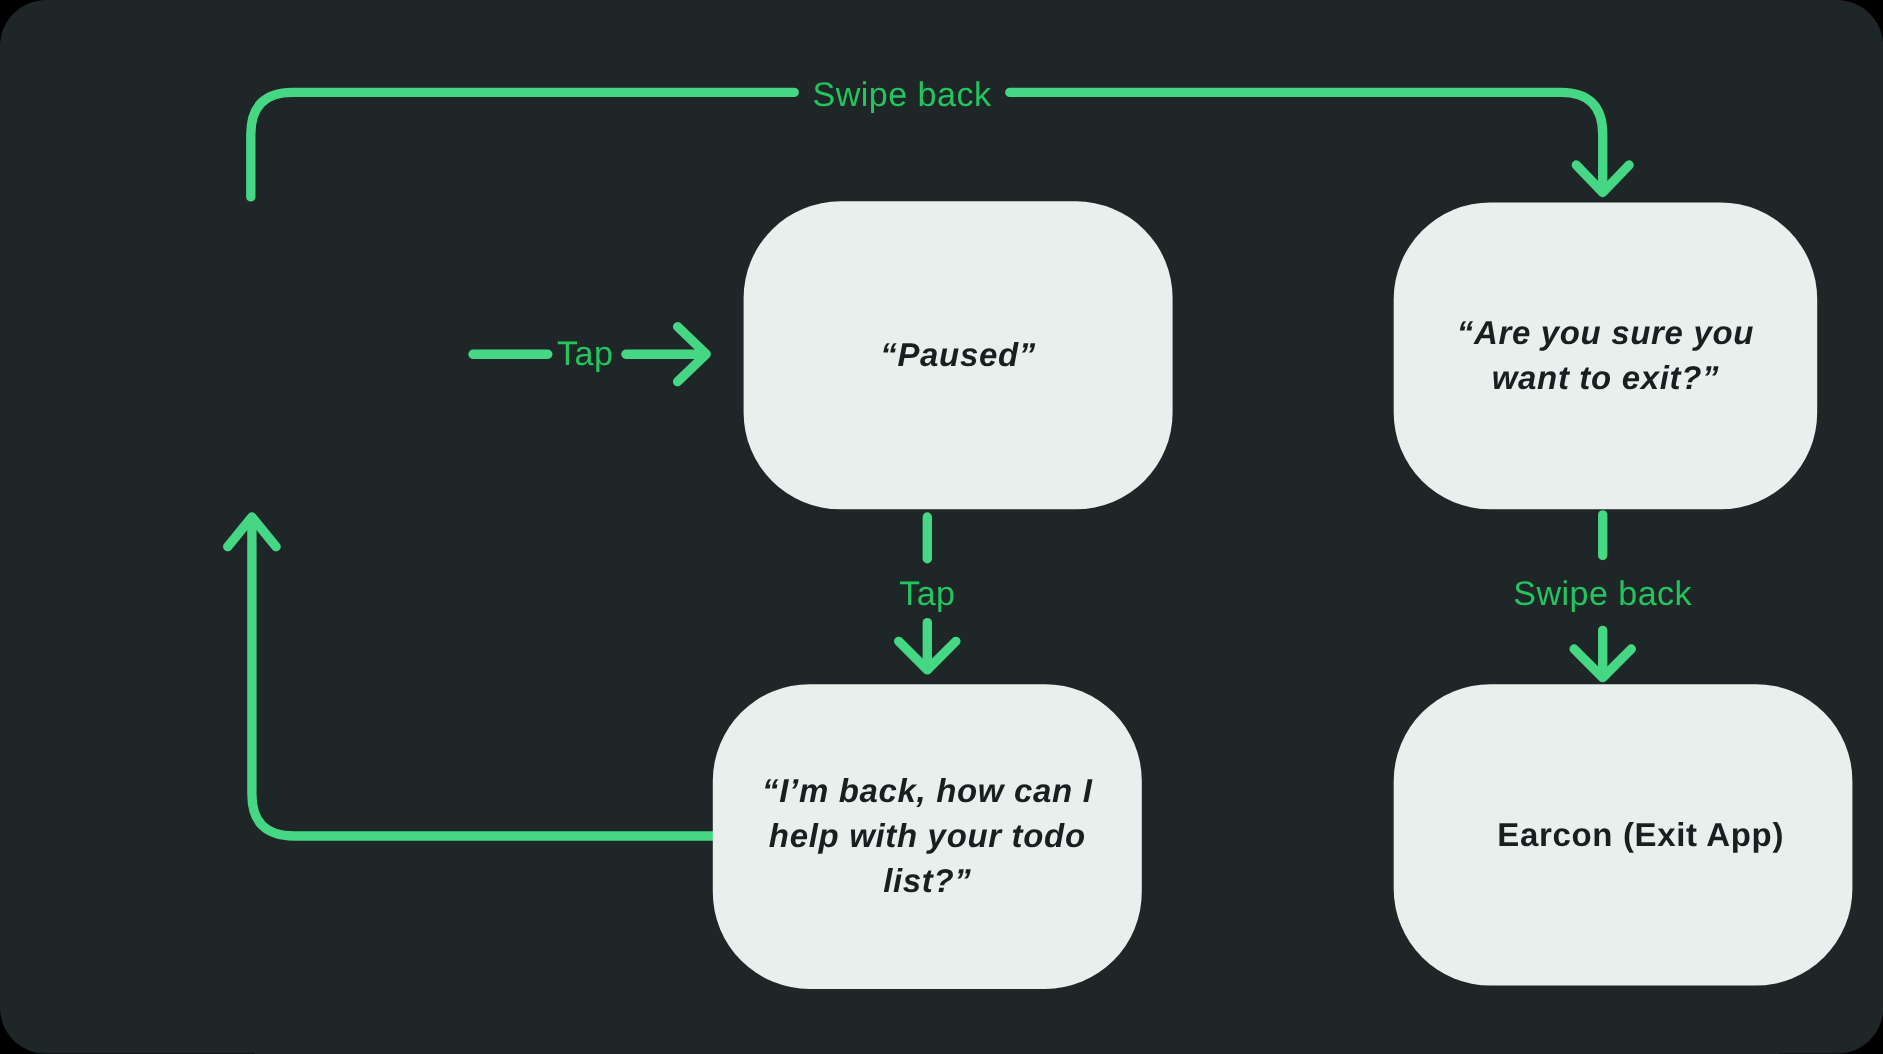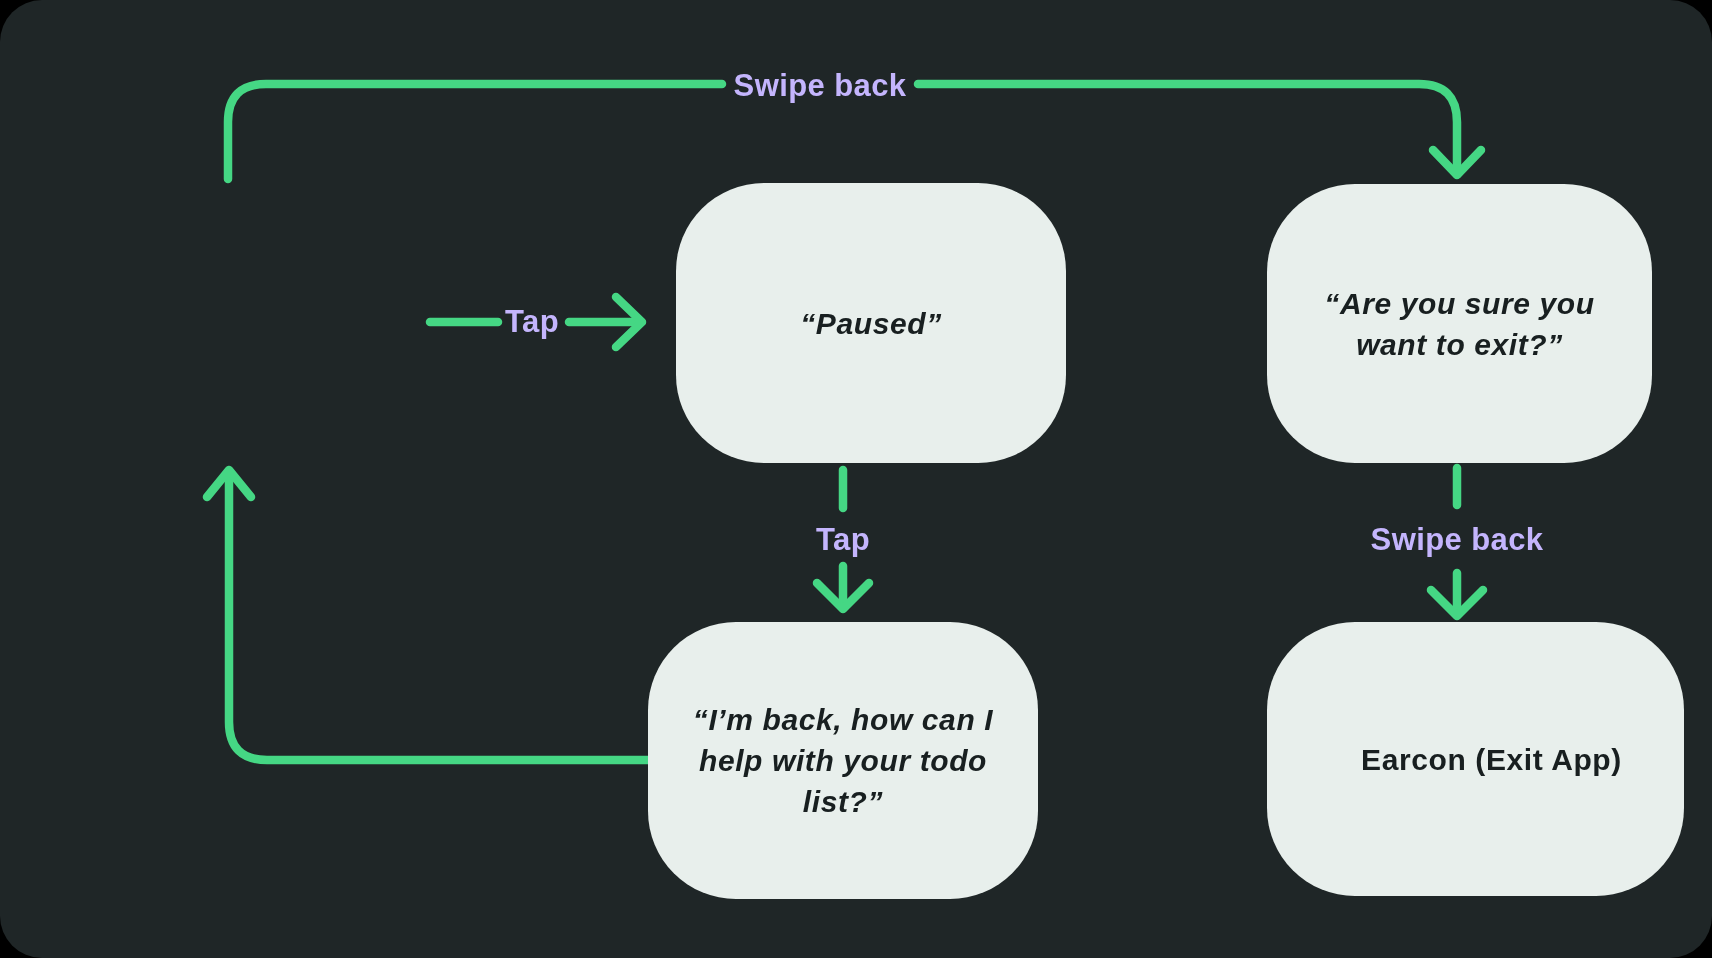--- a/index.html
+++ b/index.html
@@ -50,23 +50,23 @@
   .node-b { left: 676px;  top: 183px; width: 390px; height: 280px; }
   .node-c { left: 1267px; top: 184px; width: 385px; height: 279px; }
   .node-d { left: 648px;  top: 622px; width: 390px; height: 277px; }
   .node-e { left: 1267px; top: 622px; width: 385px; height: 274px; font-style: normal; padding-left: 32px; }
   .node-a span { width: 360px; }
   .node-c span { width: 330px; }
   .node-d span { width: 352px; }
   .edge-label {
     position: absolute;
     transform: translate(-50%, -50%);
-    color: #c4b5fd;
+    color: #22c55e;
     font-size: 31px;
-    font-weight: 700;
+    font-weight: 400;
     letter-spacing: 0.4px;
     white-space: nowrap;
   }
   .lbl-swipe-top   { left: 820px;  top: 86px;  }
   .lbl-tap-right   { left: 532px;  top: 322px; }
   .lbl-tap-down    { left: 843px;  top: 540px; }
   .lbl-swipe-right { left: 1457px; top: 540px; }
 </style>
 </head>
 <body>

